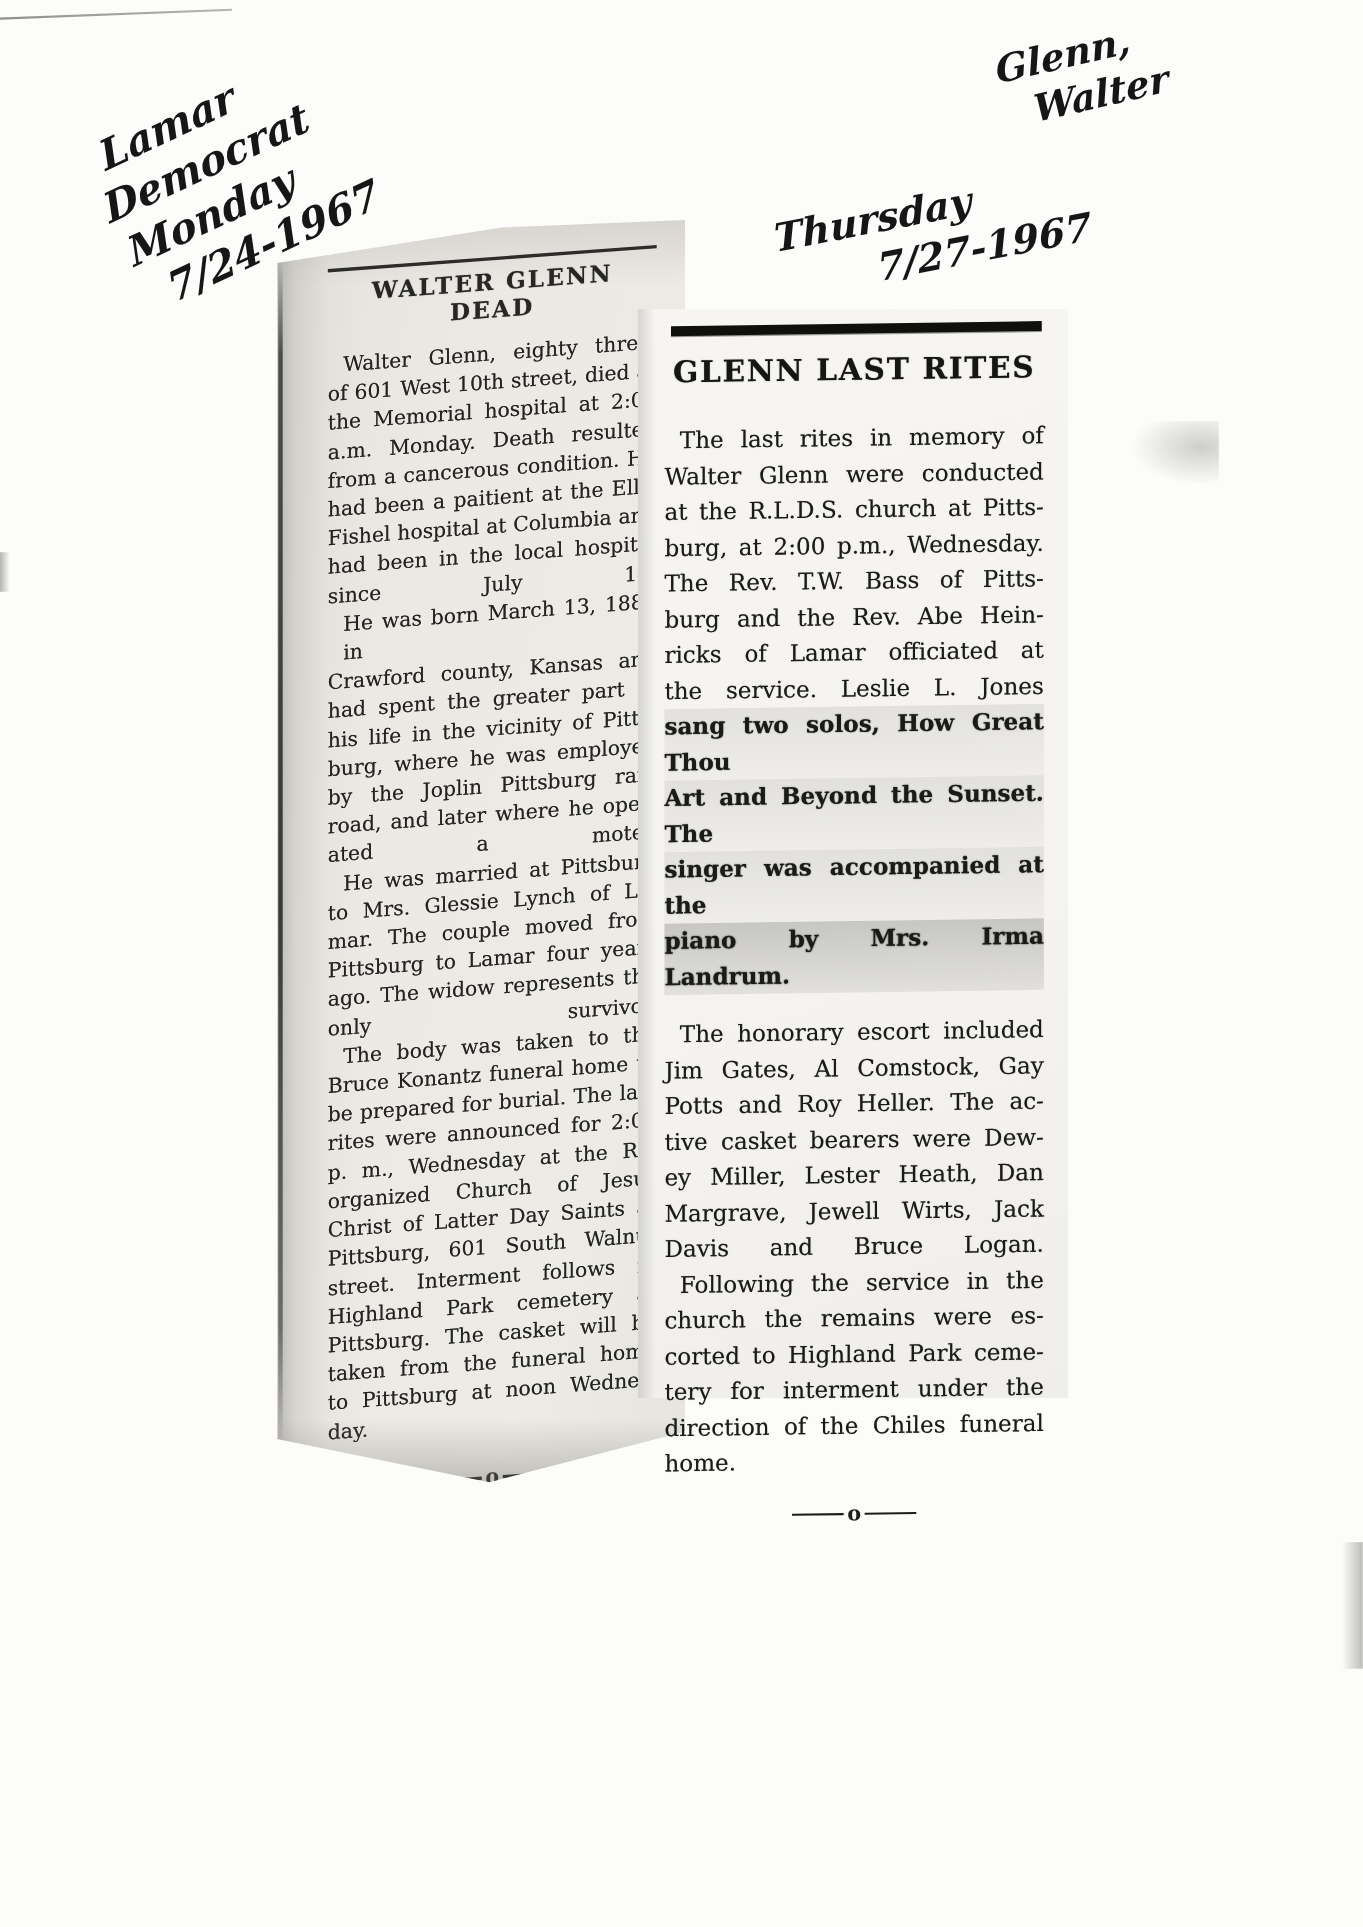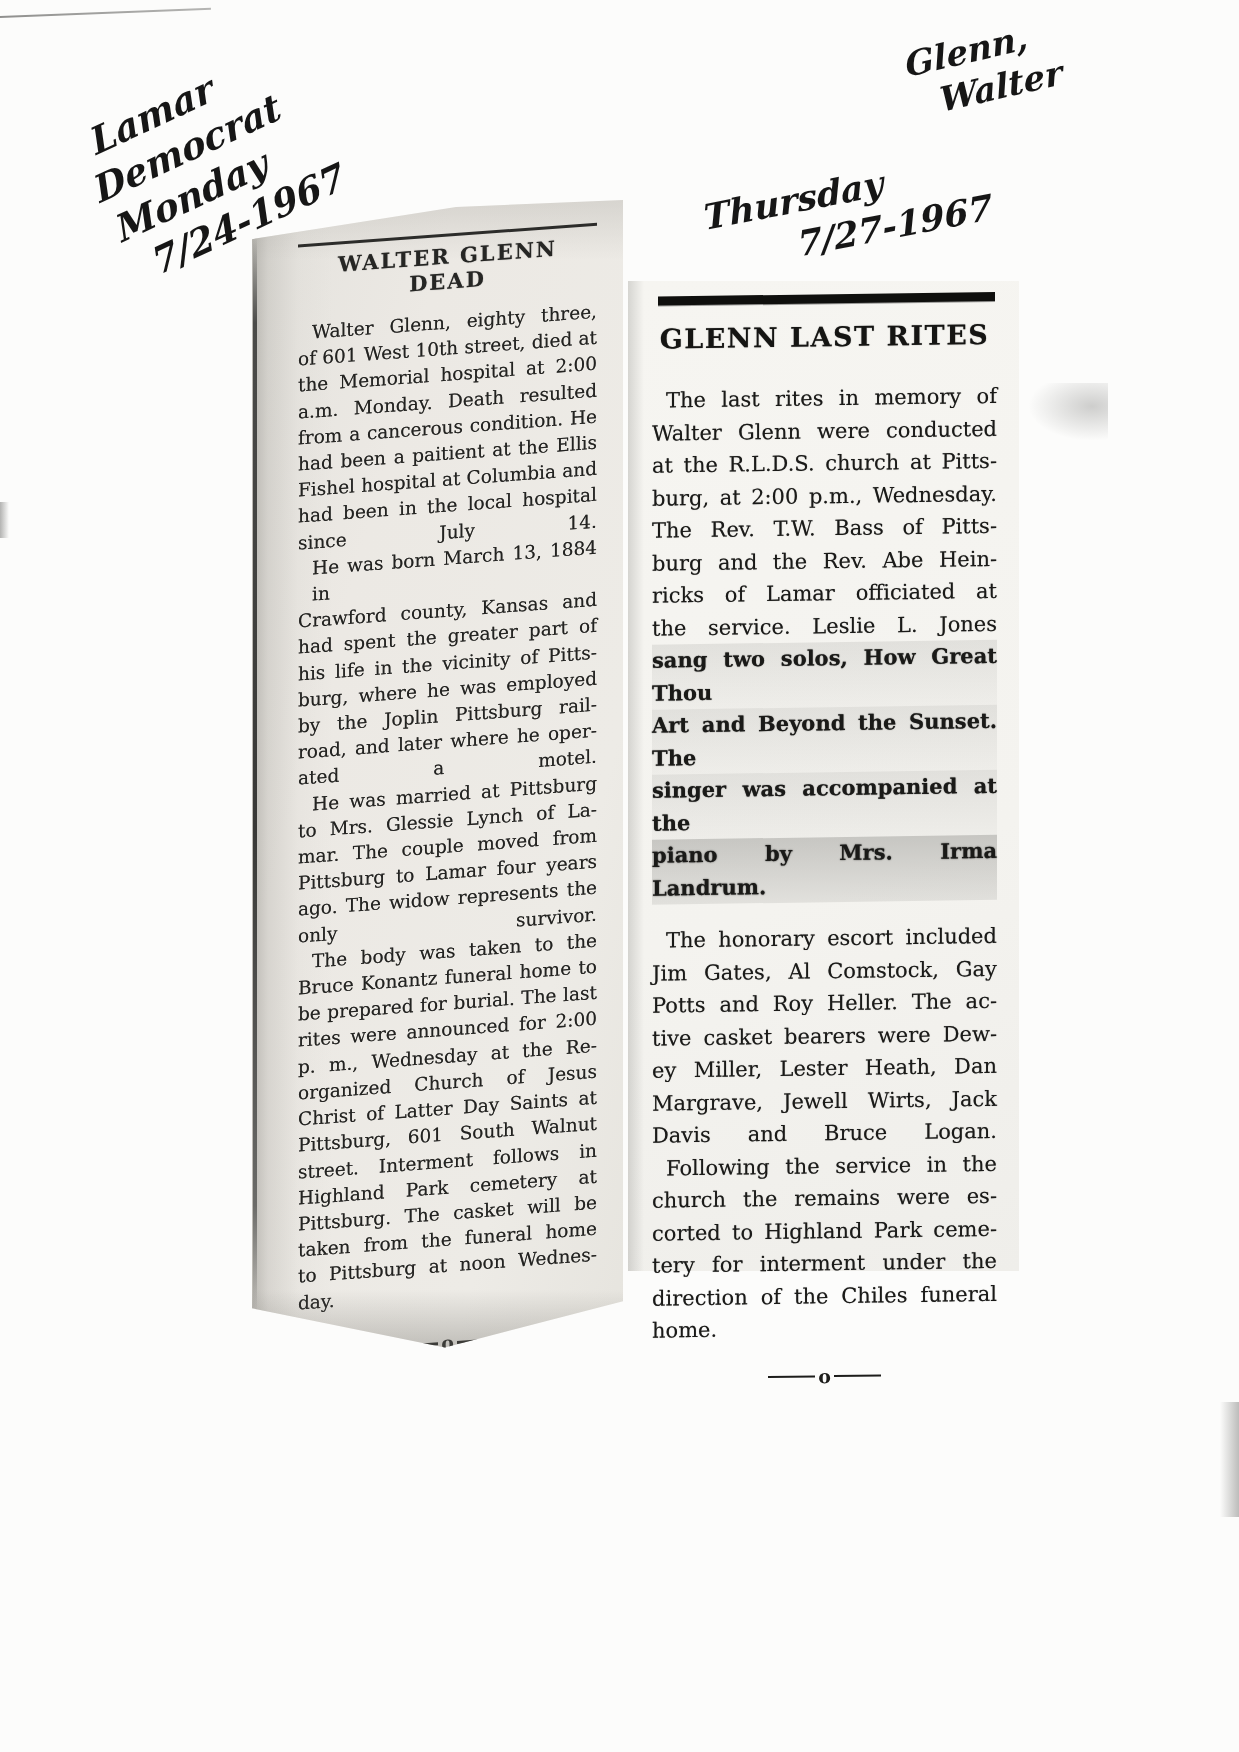--- a/index.html
+++ b/index.html
@@ -53,21 +53,21 @@
 
   .headline-left {
     margin:0 0 16px 0; padding-top:7px; border-top:3px solid #2c2c2a;
     font-size:21px; font-weight:bold; letter-spacing:2px; text-align:center;
     color:#262624; text-shadow:0 0 1px rgba(40,40,40,.55);
   }
   .body-left { font-size:18.5px; line-height:26.2px; color:#232321; }
   .body-left .line { text-shadow:0 0 .6px rgba(30,30,30,.6); }
 
   .clip-right {
-    left:628px; top:281px; width:391px; height:990px;
+    left:580px; top:281px; width:391px; height:990px;
     background:
       linear-gradient(to right, rgba(145,145,141,.32), transparent 16px),
       linear-gradient(160deg,#f6f5f1,#f4f3ef 60%,#efeeea);
   }
   .clip-right-inner { position:relative; padding:16px 22px 0 24px; transform:skewY(-0.8deg); transform-origin:0 0; }
   .toprule { height:9px; margin:0 2px 18px 6px; background:#0f0f0d;
     box-shadow:0 1px 0 rgba(60,60,60,.5); }
   .headline-right {
     margin:0 0 30px 0; font-size:27px; font-weight:bold; letter-spacing:1.5px;
     text-align:center; color:#151513; text-shadow:0 0 1px rgba(20,20,20,.6);

